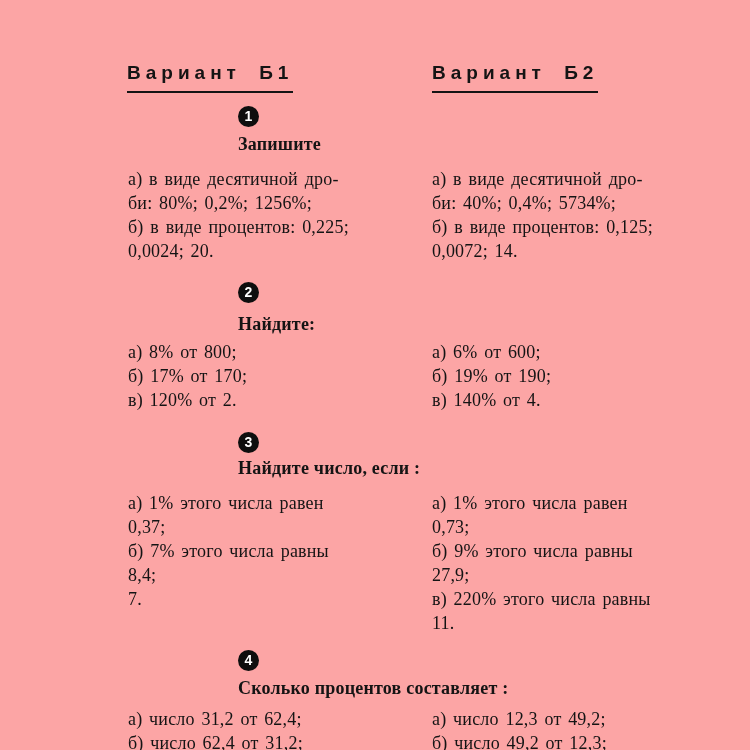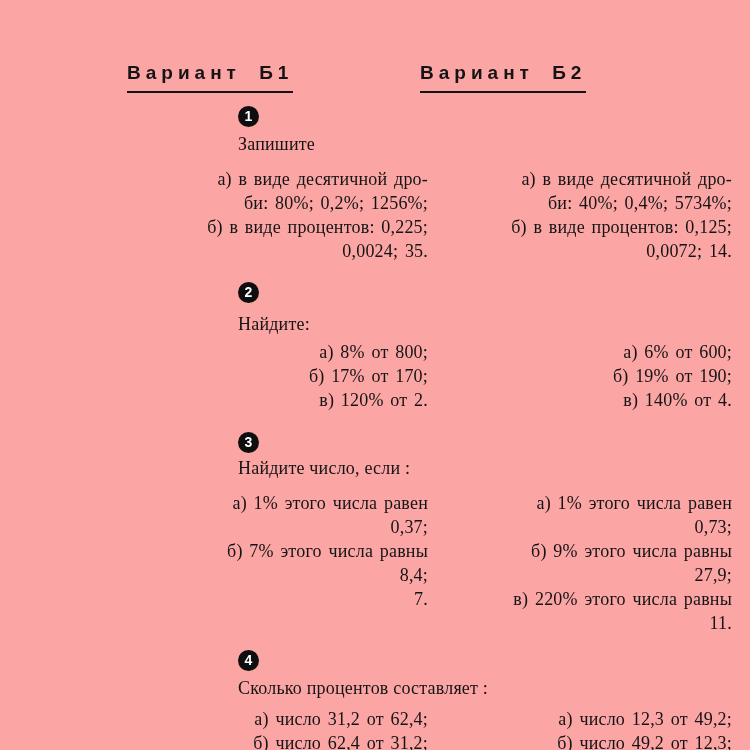--- a/index.html
+++ b/index.html
@@ -23,73 +23,72 @@
     font-weight: 700;
     font-size: 19px;
     line-height: 20px;
     letter-spacing: 5px;
     word-spacing: 8px;
     padding-bottom: 8px;
     border-bottom: 2.5px solid #141414;
     white-space: nowrap;
   }
   .variant-header.left  { left: 127px; }
-  .variant-header.right { left: 420px; }
+  .variant-header.right { left: 432px; }
 
   .badge {
     position: absolute;
     left: 238px;
     width: 21px;
     height: 21px;
     border-radius: 50%;
     background: #0e0e0e;
     color: #ffffff;
     text-align: center;
     font-family: "Liberation Sans", sans-serif;
     font-weight: 700;
     font-size: 14px;
     line-height: 21px;
   }
   .section-heading {
     position: absolute;
     left: 238px;
-    font-weight: 400;
+    font-weight: 700;
     font-size: 18px;
     line-height: 20px;
     letter-spacing: 0.2px;
     white-space: nowrap;
   }
   .textcol {
     position: absolute;
     width: 300px;
     font-size: 18px;
     line-height: 24px;
     letter-spacing: 0.2px;
     word-spacing: 2px;
-    text-align: right;
   }
   .textcol.left  { left: 128px; }
   .textcol.right { left: 432px; }
   .line { white-space: nowrap; }
 </style>
 </head>
 <body>
 
 <div class="page">
 
   <div class="variant-header left">Вариант Б1</div>
   <div class="variant-header right">Вариант Б2</div>
 
   <div class="badge" style="top:106px">1</div>
   <div class="section-heading" style="top:134px">Запишите</div>
   <div class="textcol left" style="top:167px">
     <div class="line">а) в виде десятичной дро-</div>
     <div class="line">би: 80%; 0,2%; 1256%;</div>
     <div class="line">б) в виде процентов: 0,225;</div>
-    <div class="line">0,0024; 35.</div>
+    <div class="line">0,0024; 20.</div>
   </div>
   <div class="textcol right" style="top:167px">
     <div class="line">а) в виде десятичной дро-</div>
     <div class="line">би: 40%; 0,4%; 5734%;</div>
     <div class="line">б) в виде процентов: 0,125;</div>
     <div class="line">0,0072; 14.</div>
   </div>
 
   <div class="badge" style="top:282px">2</div>
   <div class="section-heading" style="top:314px">Найдите:</div>

